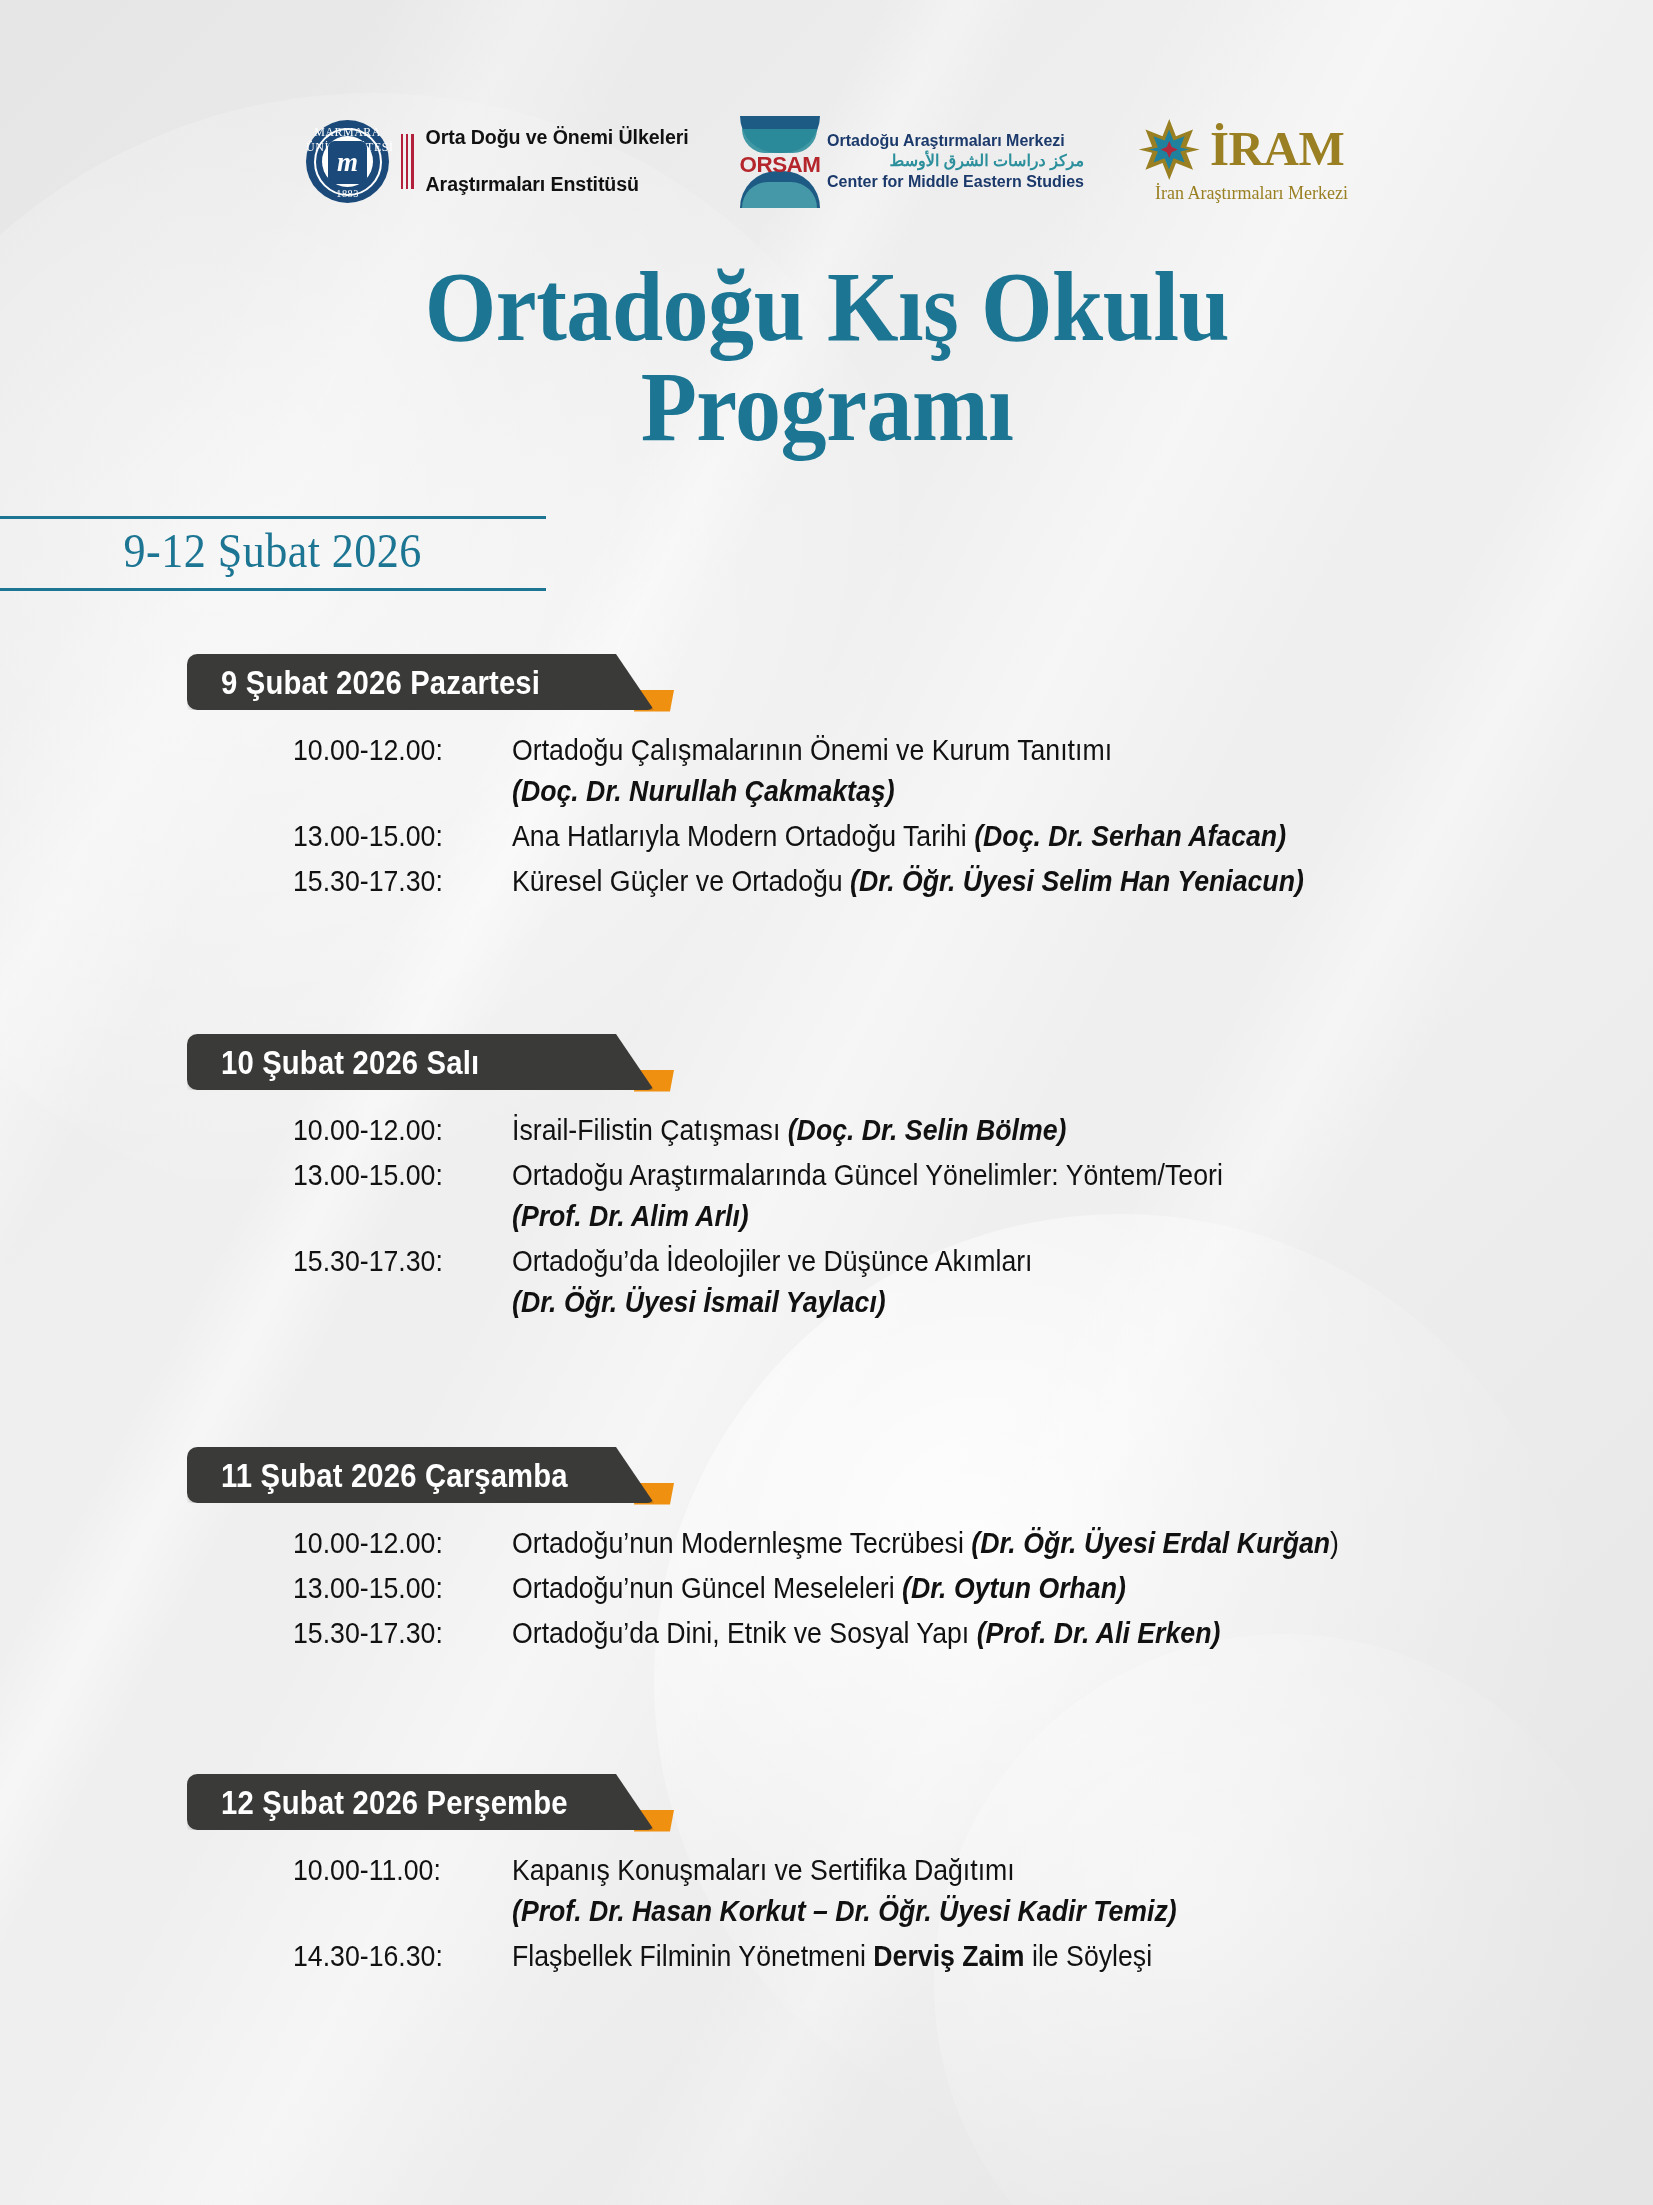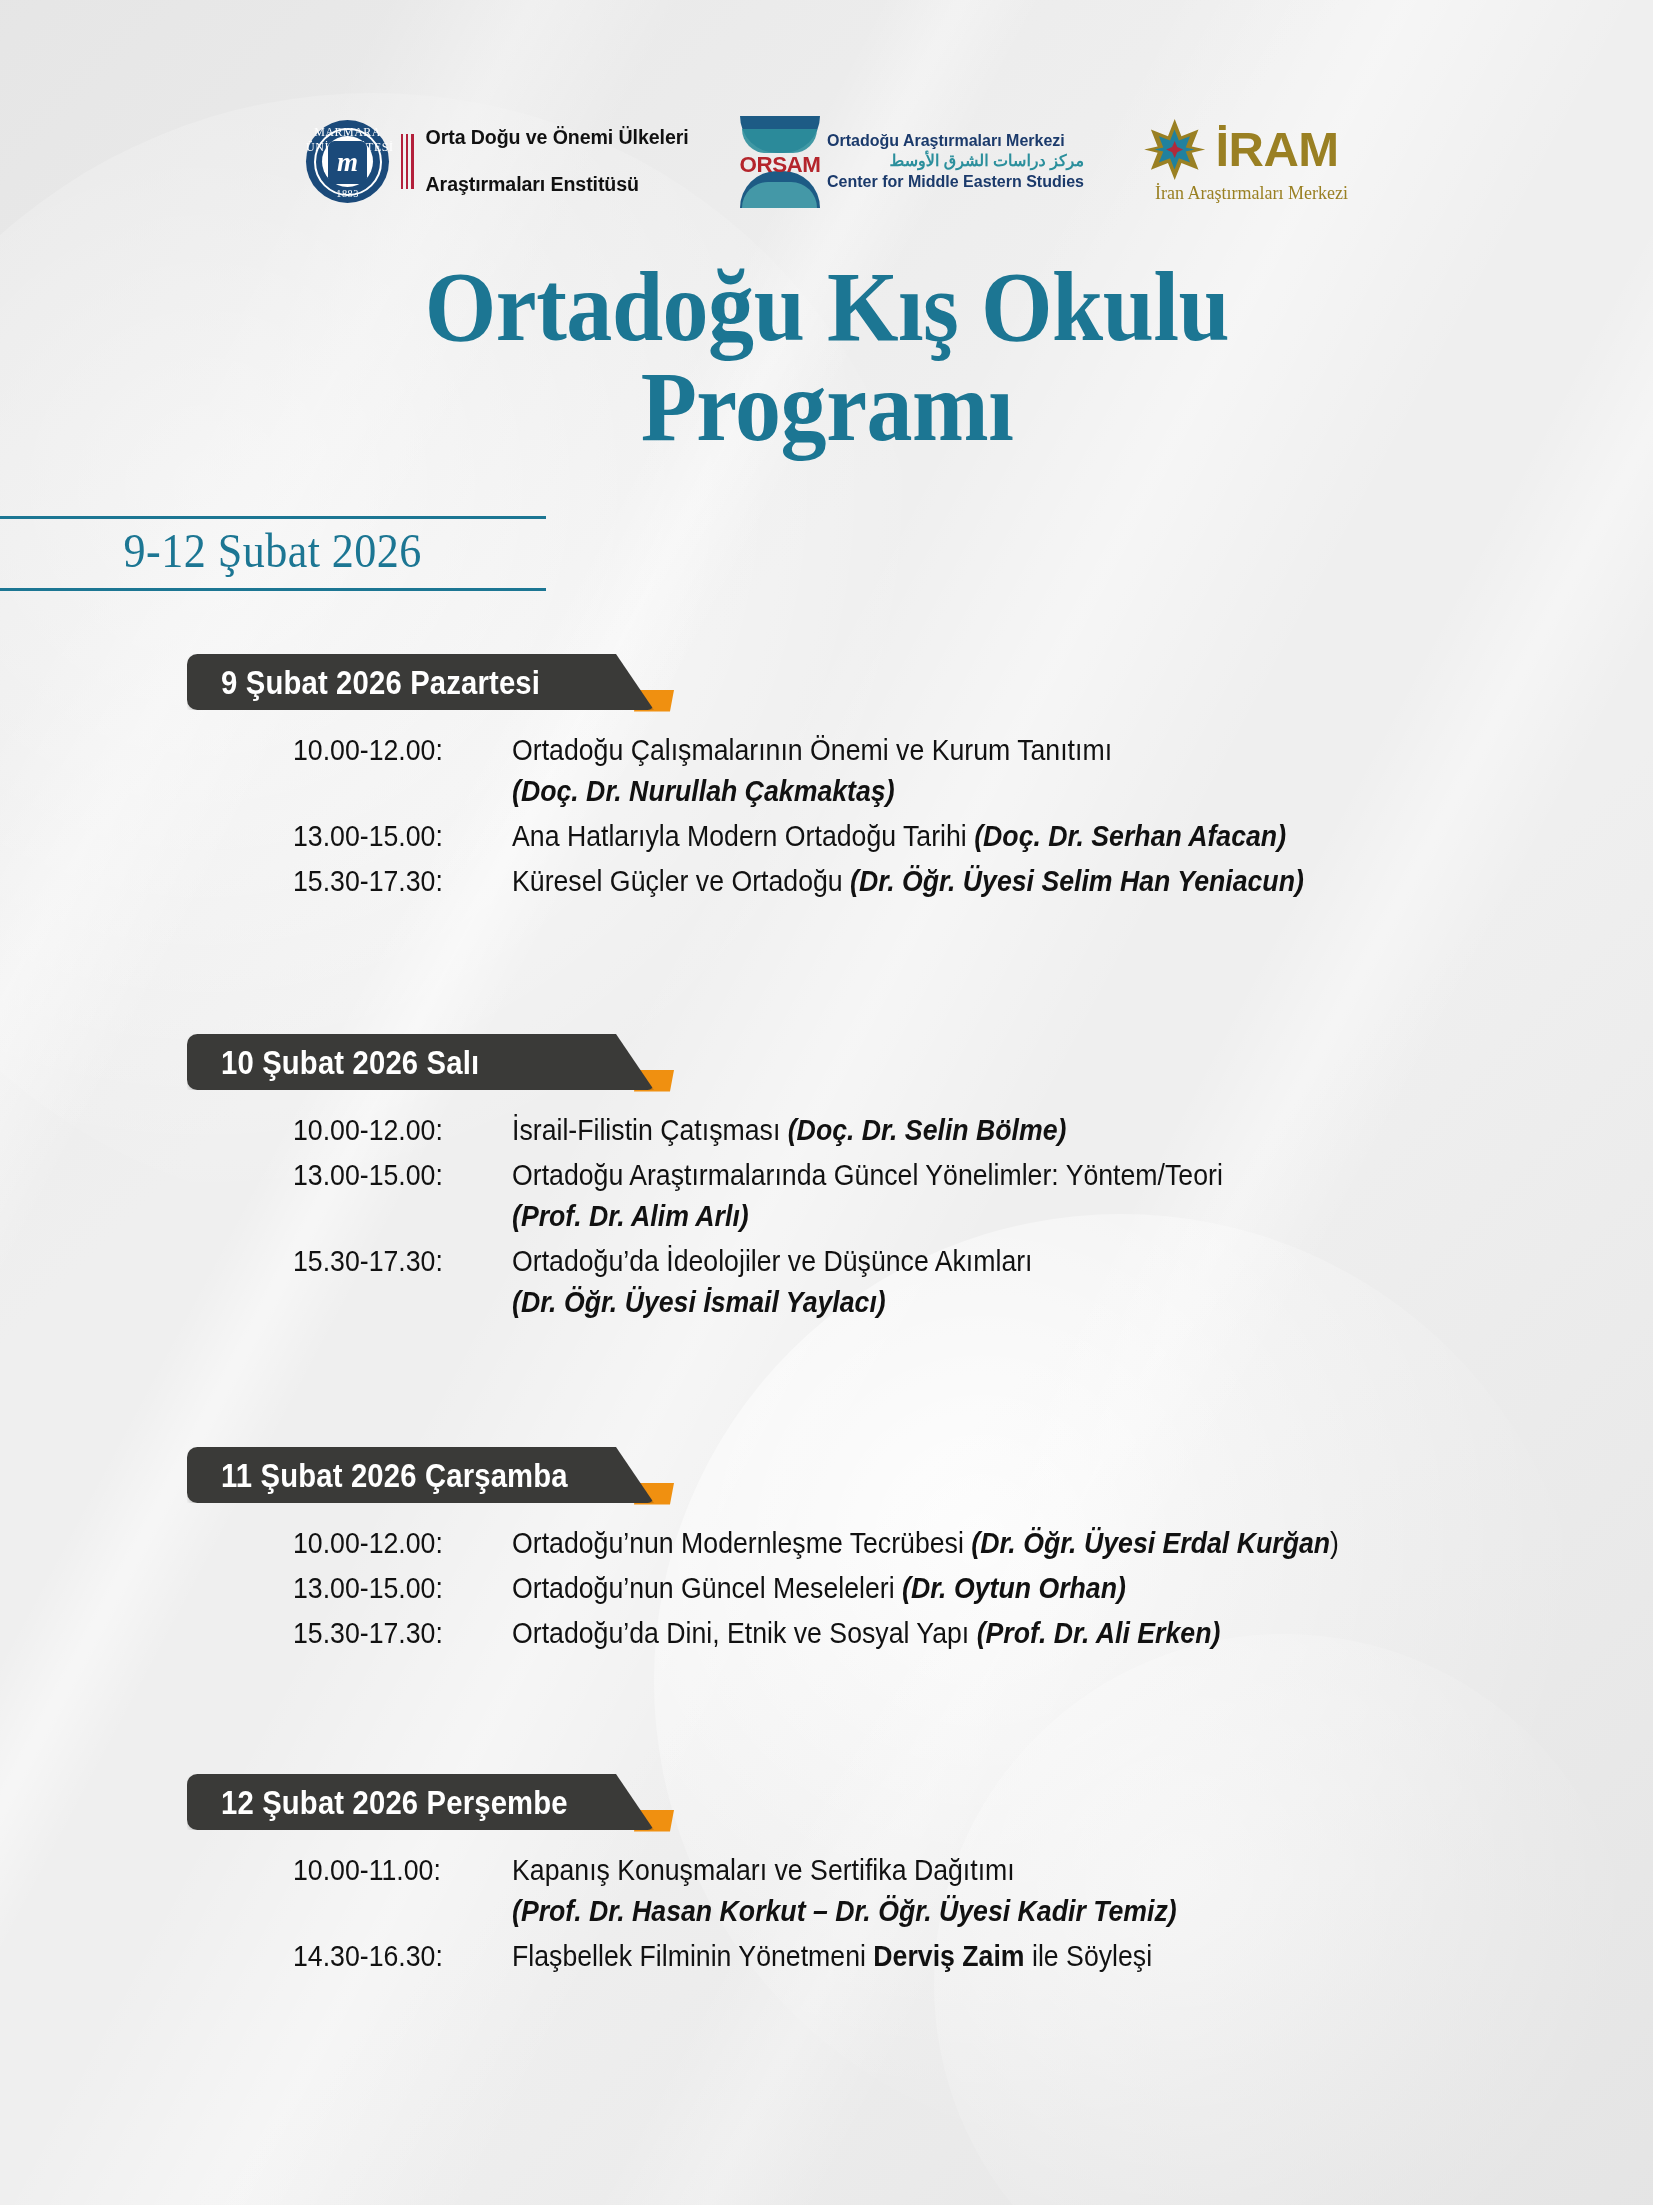--- a/index.html
+++ b/index.html
@@ -50,21 +50,21 @@
   .orsam-mark .l-top2{top:13px;left:2.8px;width:75px;height:24px;border-radius:0 0 37px 37px;background:#2e8f9c;opacity:.9;}
   .orsam-mark .l-bot{bottom:0;border-radius:40px 40px 0 0;background:#1d5b85;}
   .orsam-mark .l-bot2{bottom:0;left:2.8px;width:75px;height:26px;border-radius:37px 37px 0 0;background:#4ba3ad;opacity:.85;}
   .orsam-mark .word{position:absolute;top:36px;left:0;width:80px;text-align:center;color:#b4252c;font-weight:bold;font-size:22.4px;letter-spacing:-0.5px;}
   .orsam-txt{color:#1b3a6b;line-height:1.26;}
   .orsam-txt .l1{font-size:16px;font-weight:600;}
   .orsam-txt .l2{font-size:16px;color:#2b8f9c;font-weight:600;direction:rtl;}
   .orsam-txt .l3{font-size:16px;font-weight:bold;}
 
   .logo-iram{display:flex;flex-direction:column;align-items:center;}
-  .iram-row{display:flex;align-items:center;gap:10.3px;}
+  .iram-row{display:flex;align-items:center;gap:10.3px;font-family:Liberation Serif, serif;}
   .iram-star{width:61px;height:61px;position:relative;}
   .iram-star .s{position:absolute;inset:0;background:#9a8023;}
   .iram-star .s1{transform:rotate(0deg);clip-path:polygon(50% 0,61% 28%,89% 17%,78% 45%,100% 50%,78% 55%,89% 83%,61% 72%,50% 100%,39% 72%,11% 83%,22% 55%,0 50%,22% 45%,11% 17%,39% 28%);}
   .iram-star .c{position:absolute;left:10.3px;top:10.3px;width:40px;height:40px;background:#20819e;clip-path:polygon(50% 0,61% 28%,89% 17%,78% 45%,100% 50%,78% 55%,89% 83%,61% 72%,50% 100%,39% 72%,11% 83%,22% 55%,0 50%,22% 45%,11% 17%,39% 28%);}
   .iram-star .r{position:absolute;left:22px;top:22px;width:17px;height:17px;background:#b02a3b;clip-path:polygon(50% 0,65% 35%,100% 50%,65% 65%,50% 100%,35% 65%,0 50%,35% 35%);}
   .iram-word{color:#9a8023;font-size:49px;font-weight:bold;letter-spacing:-0.5px;line-height:.95;}
   .iram-sub{color:#9a8023;font-family:"Liberation Serif",serif;font-size:18px;margin-top:2.8px;margin-left:20px;}
 
   
   .title{

